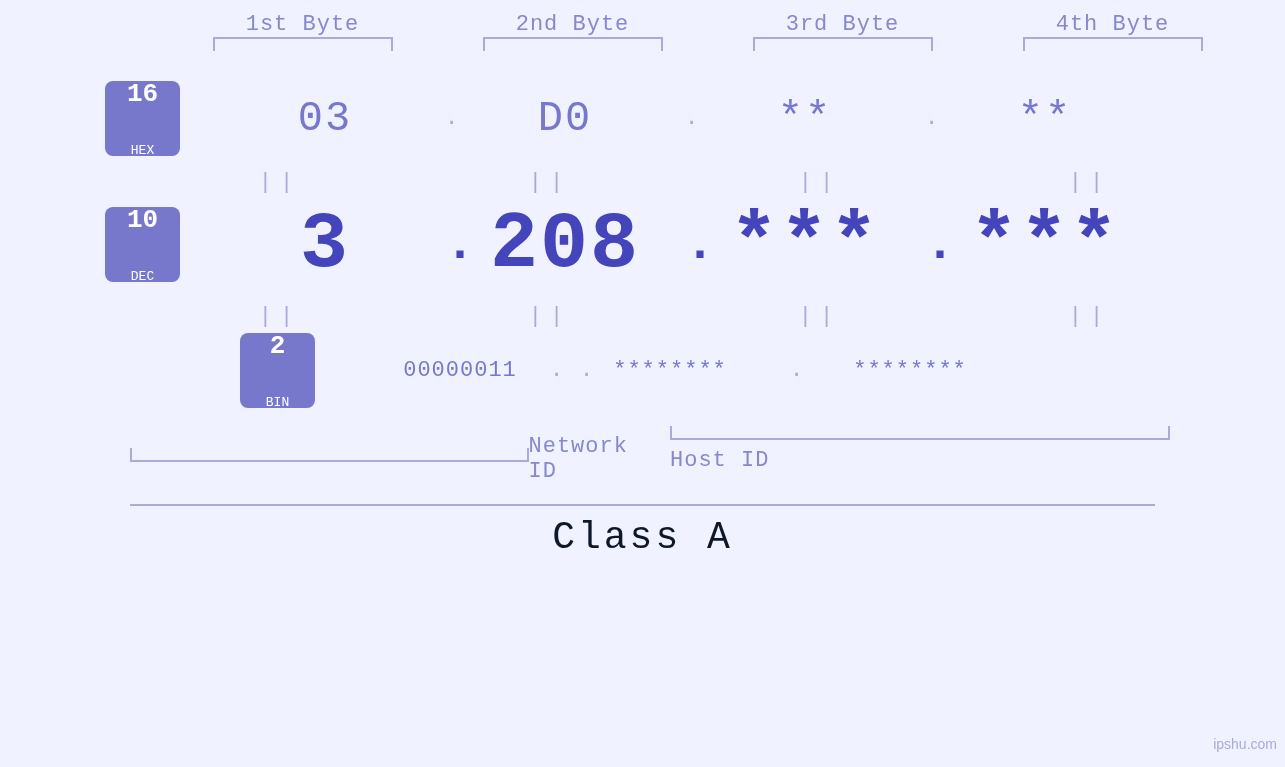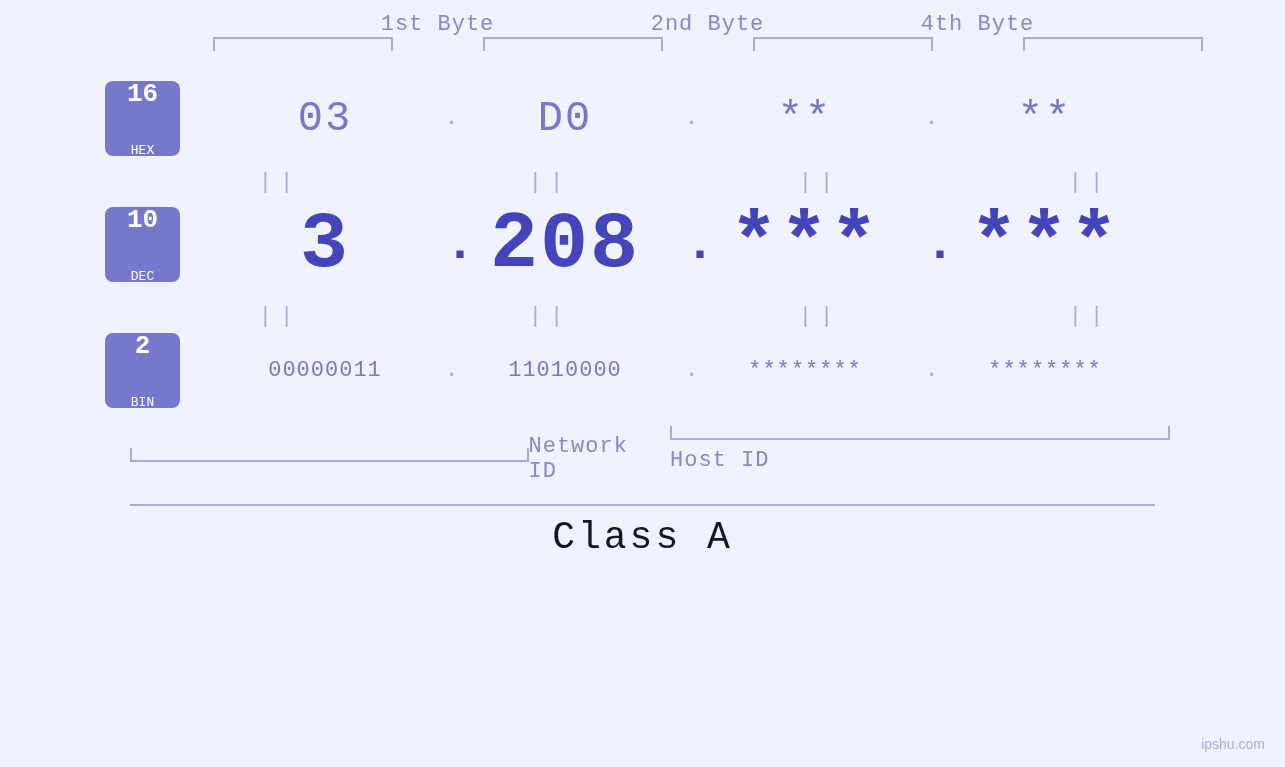--- a/index.html
+++ b/index.html
@@ -224,34 +224,35 @@
     .class-label {
       font-size: 38px;
       color: #0f172a;
       letter-spacing: 3px;
     }
 
     
     .watermark {
       position: absolute;
       bottom: 15px;
-      right: 20px;
+      right: 8px;
       color: #aaaadd;
       font-size: 14px;
       font-family: Arial, sans-serif;
     }
   </style>
 </head>
 <body>
 
 <div class="container">
 
   <div class="byte-labels">
     <div class="byte-label">1st Byte</div>
     <div class="byte-label">2nd Byte</div>
+    <div class="byte-label">3rd Byte</div>
     <div class="byte-label">4th Byte</div>
   </div>
 
   <div class="brackets-row">
     <div class="bracket">
       <div class="bracket-line"></div>
     </div>
     <div class="bracket">
       <div class="bracket-line"></div>
     </div>
@@ -310,21 +311,20 @@
   </div>
 
   <div class="data-row">
     <div class="badge">
       <span class="badge-number">2</span>
       <span class="badge-label">BIN</span>
     </div>
     <div class="values">
       <div class="cell bin-val">00000011</div>
       <div class="sep">.</div>
-      <div class="cell bin-val">11010000</div>
       <div class="sep">.</div>
       <div class="cell bin-val">********</div>
       <div class="sep">.</div>
       <div class="cell bin-val">********</div>
     </div>
   </div>
 
   <div class="bottom-brackets">
     <div class="network-id-section">
       <div class="bottom-bracket-line"></div>

